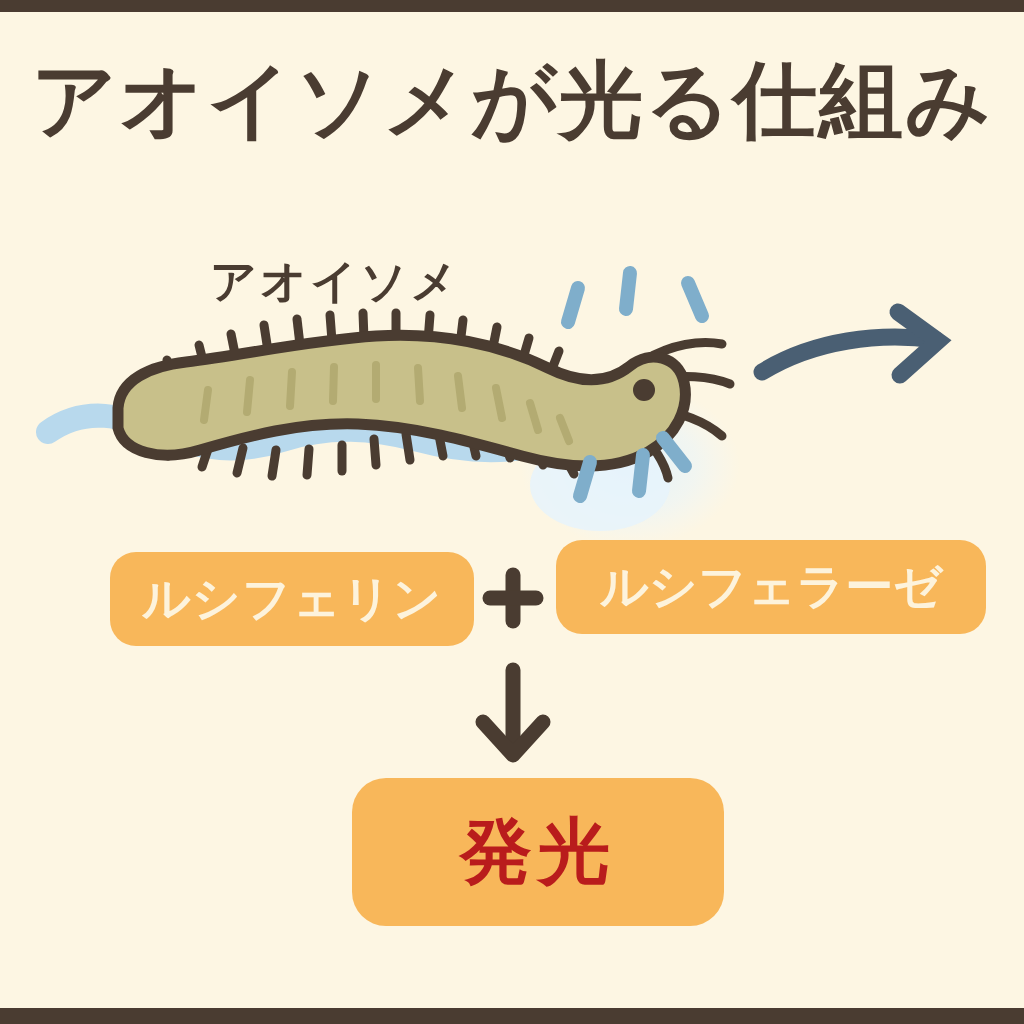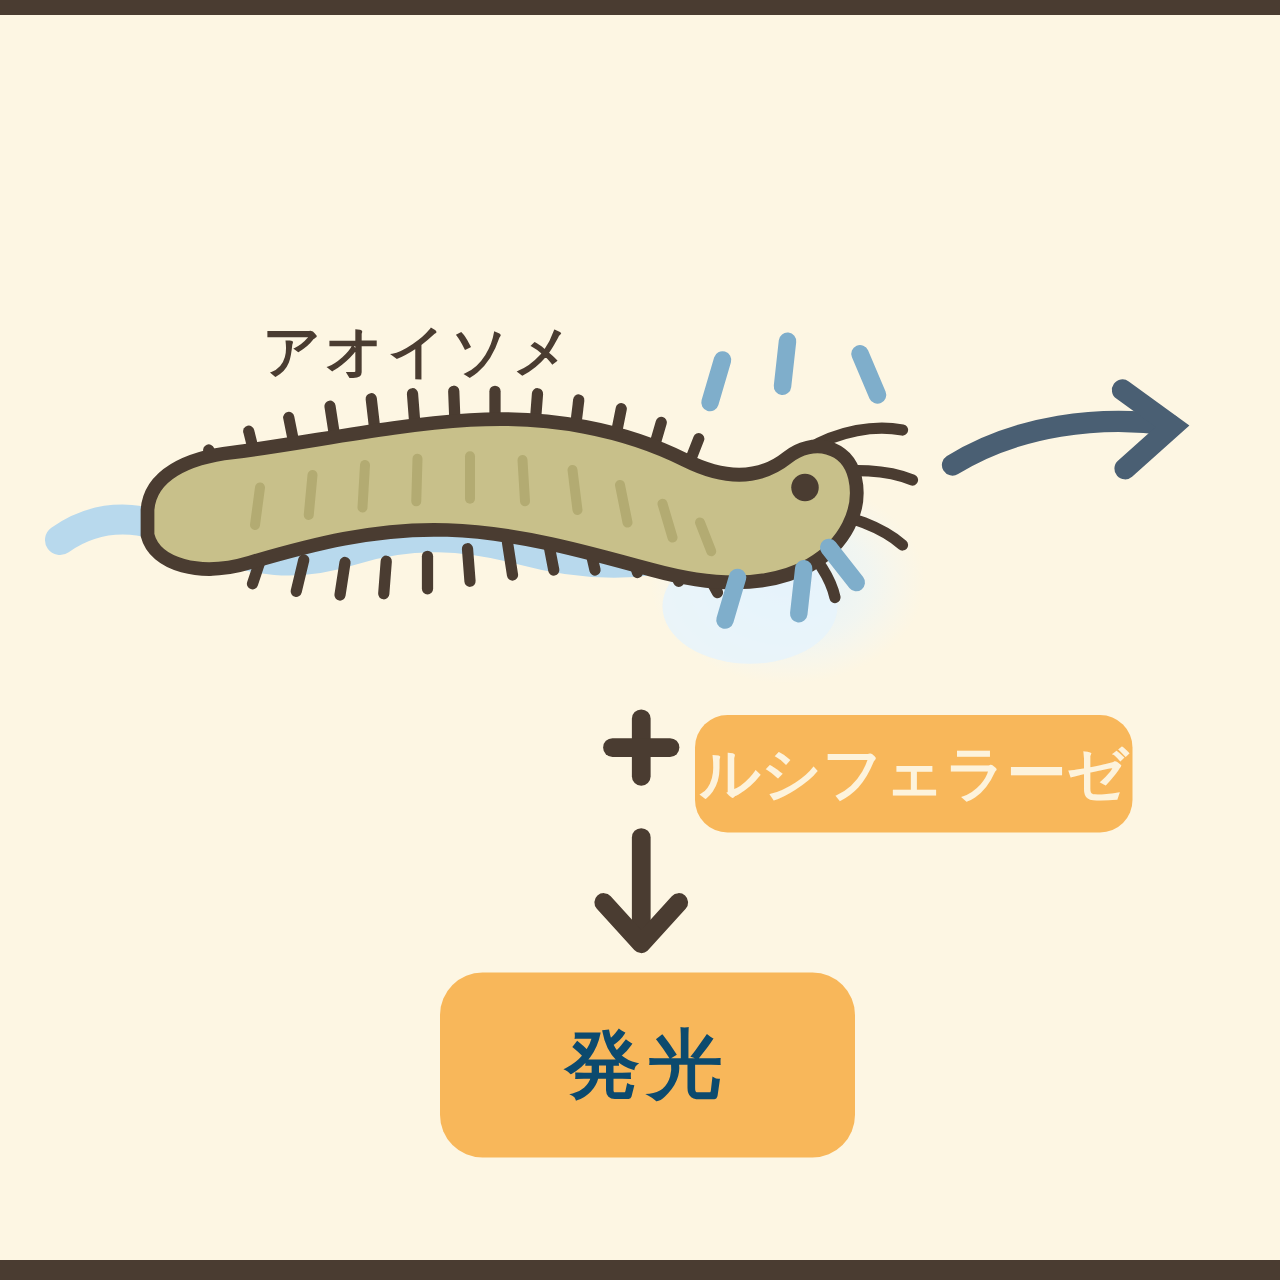--- a/index.html
+++ b/index.html
@@ -70,31 +70,31 @@
     font-weight: 700;
     white-space: nowrap;
   }
   #badge-luciferin {
     left: 110px; top: 552px;
     width: 364px; height: 94px;
     font-size: 48px;
     letter-spacing: 1px;
   }
   #badge-luciferase {
-    left: 556px; top: 572px;
-    width: 350px; height: 94px;
+    left: 556px; top: 540px;
+    width: 430px; height: 94px;
     font-size: 48px;
     letter-spacing: 0px;
   }
   #badge-emission {
     left: 352px; top: 778px;
-    width: 332px; height: 148px;
+    width: 372px; height: 148px;
     border-radius: 34px;
-    font-size: 60px;
-    color: #0c4a6e;
+    font-size: 72px;
+    color: #b91c1c;
     letter-spacing: 6px;
   }
 
   #plus-sign {
     position: absolute;
     left: 481px;
     top: 566px;
     width: 64px;
     height: 64px;
   }
@@ -107,20 +107,21 @@
   }
 </style>
 </head>
 <body>
 
 <div id="stage">
 
   <div class="band" id="band-top"></div>
   <div class="band" id="band-bottom"></div>
 
+  <div id="page-title">アオイソメが光る仕組み</div>
 
   <div id="worm-label">アオイソメ</div>
 
   <svg id="illustration" viewBox="0 0 1024 310">
 
     <defs>
       <radialGradient id="glowGrad" cx="50%" cy="50%" r="50%">
         <stop offset="0%" stop-color="#DFF0FA" stop-opacity="0.95"></stop>
         <stop offset="60%" stop-color="#E8F5FC" stop-opacity="0.55"></stop>
         <stop offset="100%" stop-color="#EEF7FD" stop-opacity="0"></stop>
@@ -218,20 +219,21 @@
       <path d="M643,215 l-4,36"></path>
       <path d="M663,198 l22,28"></path>
     </g>
 
     <g stroke="#4A5F73" stroke-width="17" stroke-linecap="round" fill="none">
       <path d="M762,132 C814,100 880,92 936,100"></path>
       <path d="M898,72 L938,101 L900,135"></path>
     </g>
   </svg>
 
+  <div class="badge" id="badge-luciferin">ルシフェリン</div>
 
   <svg id="plus-sign" viewBox="0 0 64 64">
     <g stroke="#4A3C31" stroke-width="15" stroke-linecap="round">
       <line x1="32" y1="9" x2="32" y2="55"></line>
       <line x1="9" y1="32" x2="55" y2="32"></line>
     </g>
   </svg>
 
   <div class="badge" id="badge-luciferase">ルシフェラーゼ</div>
 

